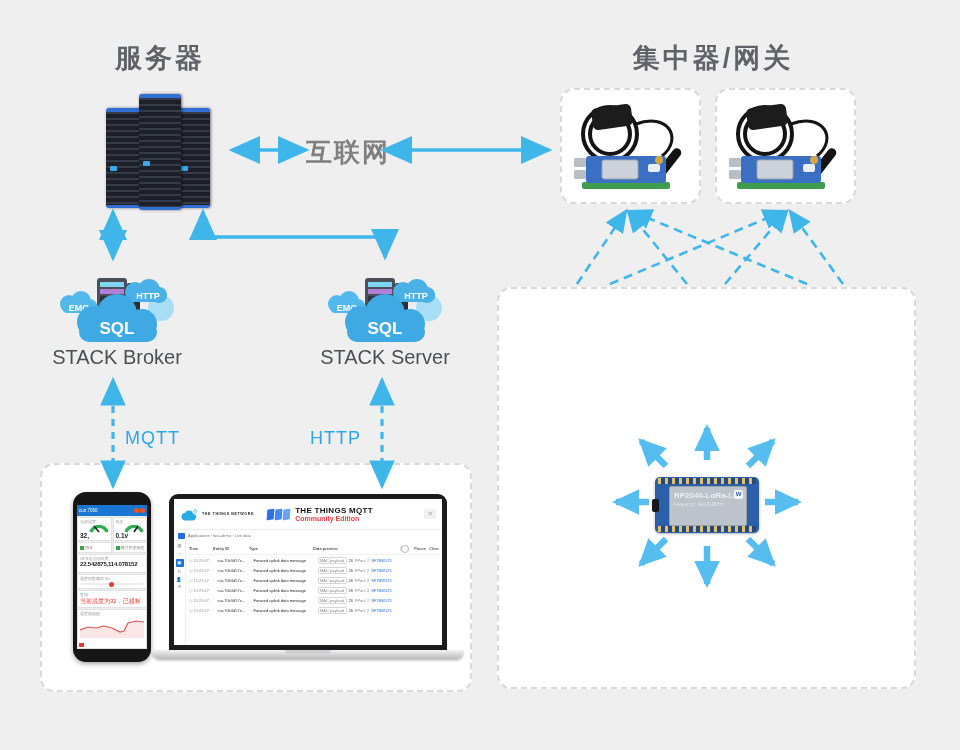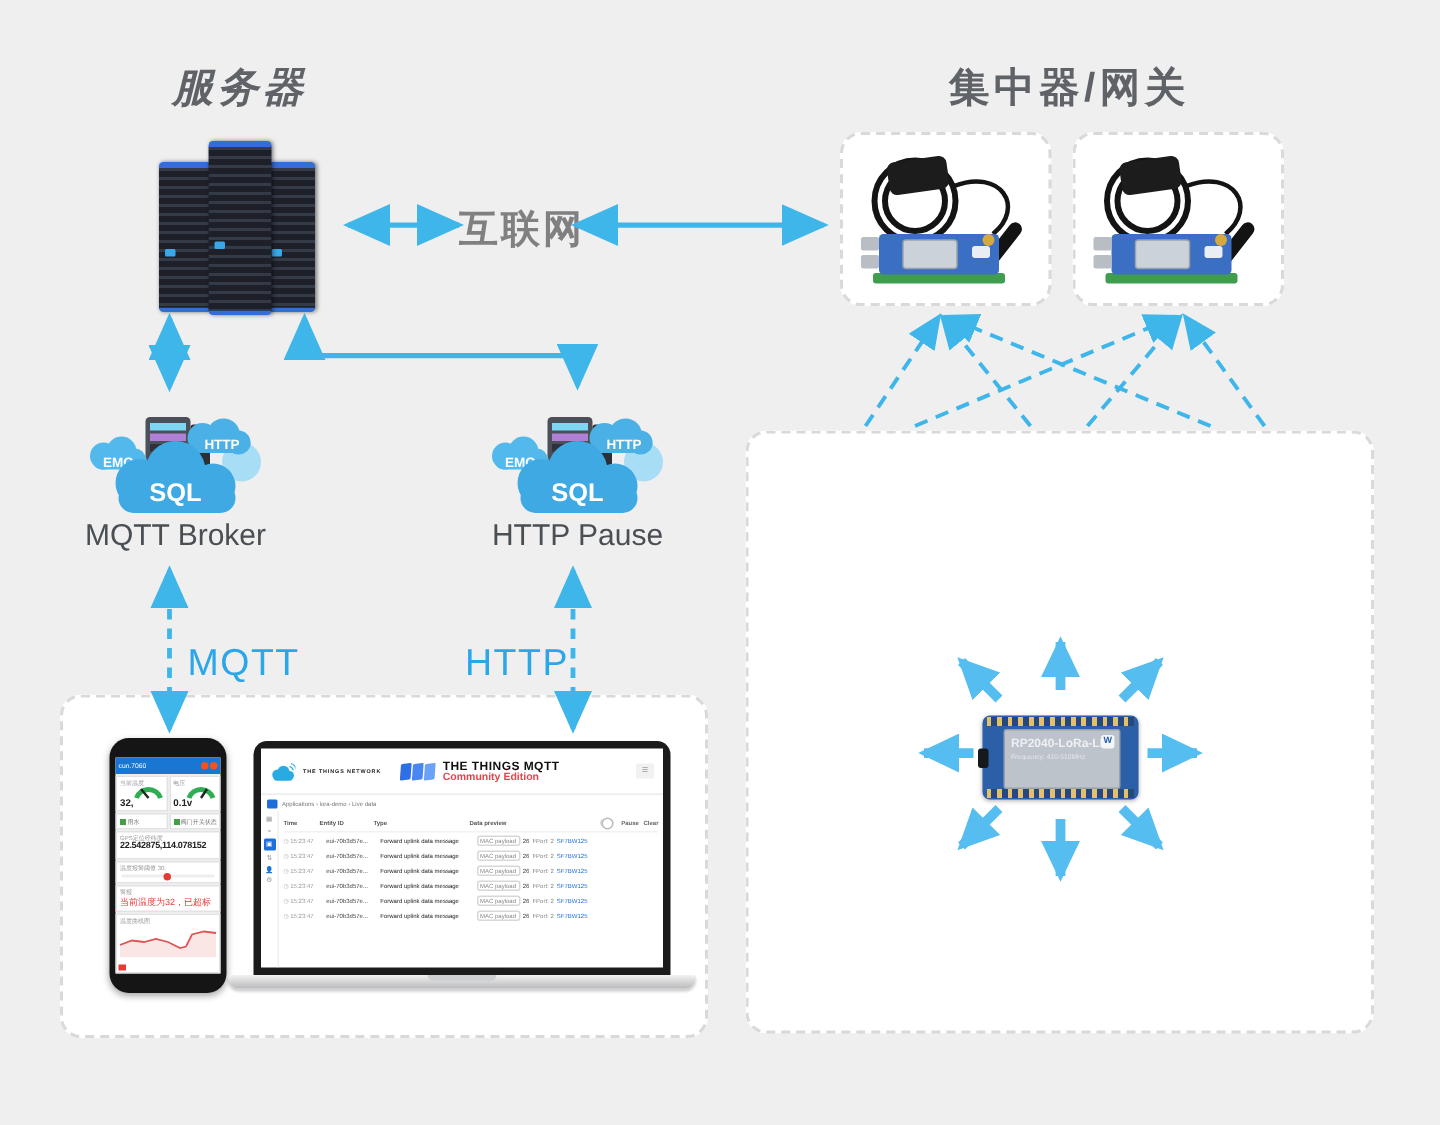--- a/index.html
+++ b/index.html
@@ -1,21 +1,21 @@
 <!DOCTYPE html>
 <html><head>
 <meta charset="utf-8">
 <style>
   html,body{margin:0;padding:0;}
   body{width:960px;height:750px;background:#efeff0;font-family:"Liberation Sans","DejaVu Sans",sans-serif;position:relative;overflow:hidden;}
   .abs{position:absolute;}
   
   .sec-title{position:absolute;font-size:27px;font-weight:700;color:#5f6368;letter-spacing:3px;text-align:center;}
   .net-label{position:absolute;font-size:26px;font-weight:700;color:#808080;letter-spacing:2px;}
-  .proto-label{position:absolute;font-size:25px;font-weight:500;color:#2ba7e8;letter-spacing:1px;}
+  .proto-label{position:absolute;font-size:18px;font-weight:500;color:#2ba7e8;letter-spacing:1px;}
   .broker-label{position:absolute;font-size:20px;color:#4a4f54;text-align:center;width:160px;}
   
   #overlay{position:absolute;left:0;top:0;z-index:5;pointer-events:none;}
   
   .tower{position:absolute;background:#21242c;border-radius:3px;
     background-image:repeating-linear-gradient(180deg,#343a46 0 2px,#1d2029 2px 6px);
     border-top:4px solid #2f6fd6;border-bottom:3px solid #2f6fd6;box-shadow:1px 0 3px rgba(0,0,0,.5);}
   .tower .led{position:absolute;left:4px;top:58%;width:7px;height:5px;background:#39a7e8;border-radius:1px;}
   
   .dash-box{position:absolute;background:#ffffff;border:2px dashed #d9d9d9;border-radius:14px;}
@@ -95,21 +95,21 @@
   .chip{border:0.5px solid #d7d7d7;border-radius:2px;padding:0 1.5px;color:#888;margin-right:2px;flex:none;}
   .c-b{color:#444;margin-right:2px;} .c-fp{color:#888;margin-right:2px;} .c-sf{color:#1e6fd9;}
   .tgl{width:9px;height:5px;background:#d9d9d9;border-radius:3px;position:relative;margin:0 2px 0 auto;}
   .tgl::after{content:"";position:absolute;right:0;top:-0.5px;width:6px;height:6px;background:#fff;border:0.5px solid #bbb;border-radius:50%;}
   .tbtn{color:#666;margin-left:3px;flex:none;}
   .rowico{color:#aaa;margin-right:1px;flex:none;}
 </style>
 </head>
 <body>
 
-<div class="sec-title" style="left:85px;top:40px;width:150px;font-style:italic;">服务器</div>
+<div class="sec-title" style="left:85px;top:40px;width:150px;">服务器</div>
 <div class="sec-title" style="left:593px;top:40px;width:240px;">集中器/网关</div>
 <div class="net-label" style="left:306px;top:135px;">互联网</div>
 
 <div>
   <div class="tower" style="left:106px;top:108px;width:35px;height:93px;z-index:1;">
       <span class="led"></span>
     </div>
   <div class="tower" style="left:177px;top:108px;width:33px;height:93px;z-index:1;">
       <span class="led"></span>
     </div>
@@ -175,21 +175,21 @@
   </g>
   <text x="22" y="35" text-anchor="middle" class="cloud-label-sm">EMQ</text>
   <g fill="#3fa9e4">
     <circle cx="36" cy="46" r="16"></circle>
       <circle cx="60" cy="38" r="20"></circle>
       <circle cx="85" cy="48" r="15"></circle>
     <rect x="22" y="46" width="78" height="20" rx="10"></rect>
   </g>
   <text x="60" y="58" text-anchor="middle" class="cloud-label-main">SQL</text>
 </svg>
-<div class="broker-label" style="left:37px;top:346px;">MQTT Broker</div>
+<div class="broker-label" style="left:37px;top:346px;">STACK Broker</div>
 
 <svg class="abs" style="left:325px;top:276px;" width="120" height="68" viewBox="0 0 120 68">
   <g>
     <rect x="40" y="2" width="30" height="36" rx="3" fill="#4a4f58"></rect>
     <rect x="43" y="6" width="24" height="5" fill="#7fd6f2"></rect>
     <rect x="43" y="13" width="24" height="5" fill="#b07fd6"></rect>
     <rect x="43" y="20" width="24" height="5" fill="#2e323a"></rect>
     <rect x="70" y="7" width="13" height="31" rx="2" fill="#2c2f35"></rect>
   </g>
   <circle cx="104" cy="32" r="13" fill="#a8ddf6"></circle>
@@ -208,21 +208,21 @@
   </g>
   <text x="22" y="35" text-anchor="middle" class="cloud-label-sm">EMQ</text>
   <g fill="#3fa9e4">
     <circle cx="36" cy="46" r="16"></circle>
       <circle cx="60" cy="38" r="20"></circle>
       <circle cx="85" cy="48" r="15"></circle>
     <rect x="22" y="46" width="78" height="20" rx="10"></rect>
   </g>
   <text x="60" y="58" text-anchor="middle" class="cloud-label-main">SQL</text>
 </svg>
-<div class="broker-label" style="left:305px;top:346px;">HTTP Pause</div>
+<div class="broker-label" style="left:305px;top:346px;">STACK Server</div>
 
 <div class="proto-label" style="left:125px;top:428px;">MQTT</div>
 <div class="proto-label" style="left:310px;top:428px;">HTTP</div>
 
 <div class="dash-box" style="left:497px;top:287px;width:415px;height:398px;z-index:1;"></div>
 <div class="tab-pill" style="left:509px;top:298px;">工业控制</div>
 <div class="tab-pill" style="left:649px;top:298px;">家居控制</div>
 <div class="tab-pill" style="left:789px;top:298px;">农业控制</div>
 
 <svg class="dev-icon" style="left:543px;top:338px;" viewBox="0 0 48 48">

